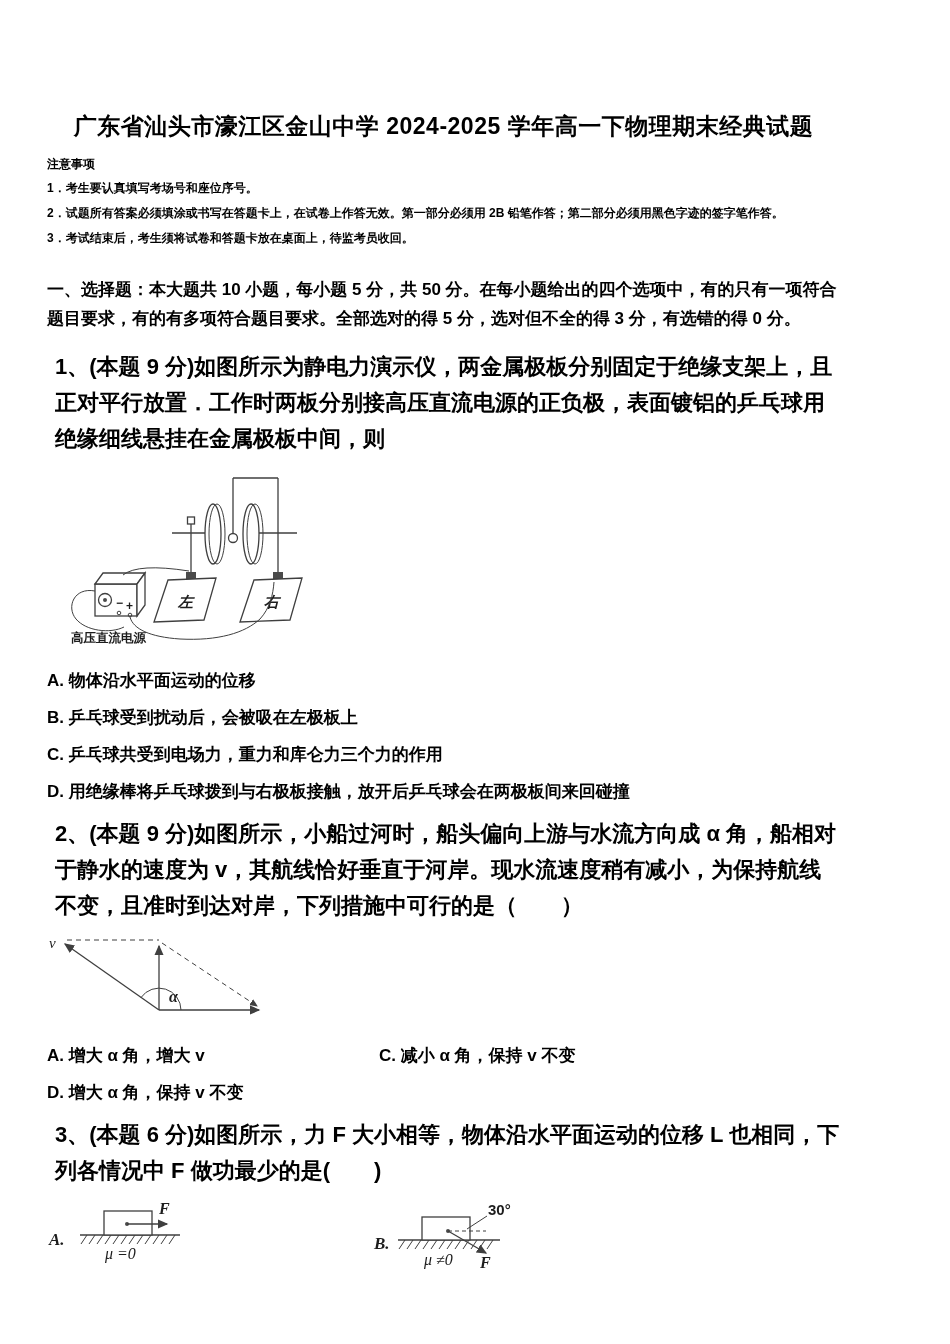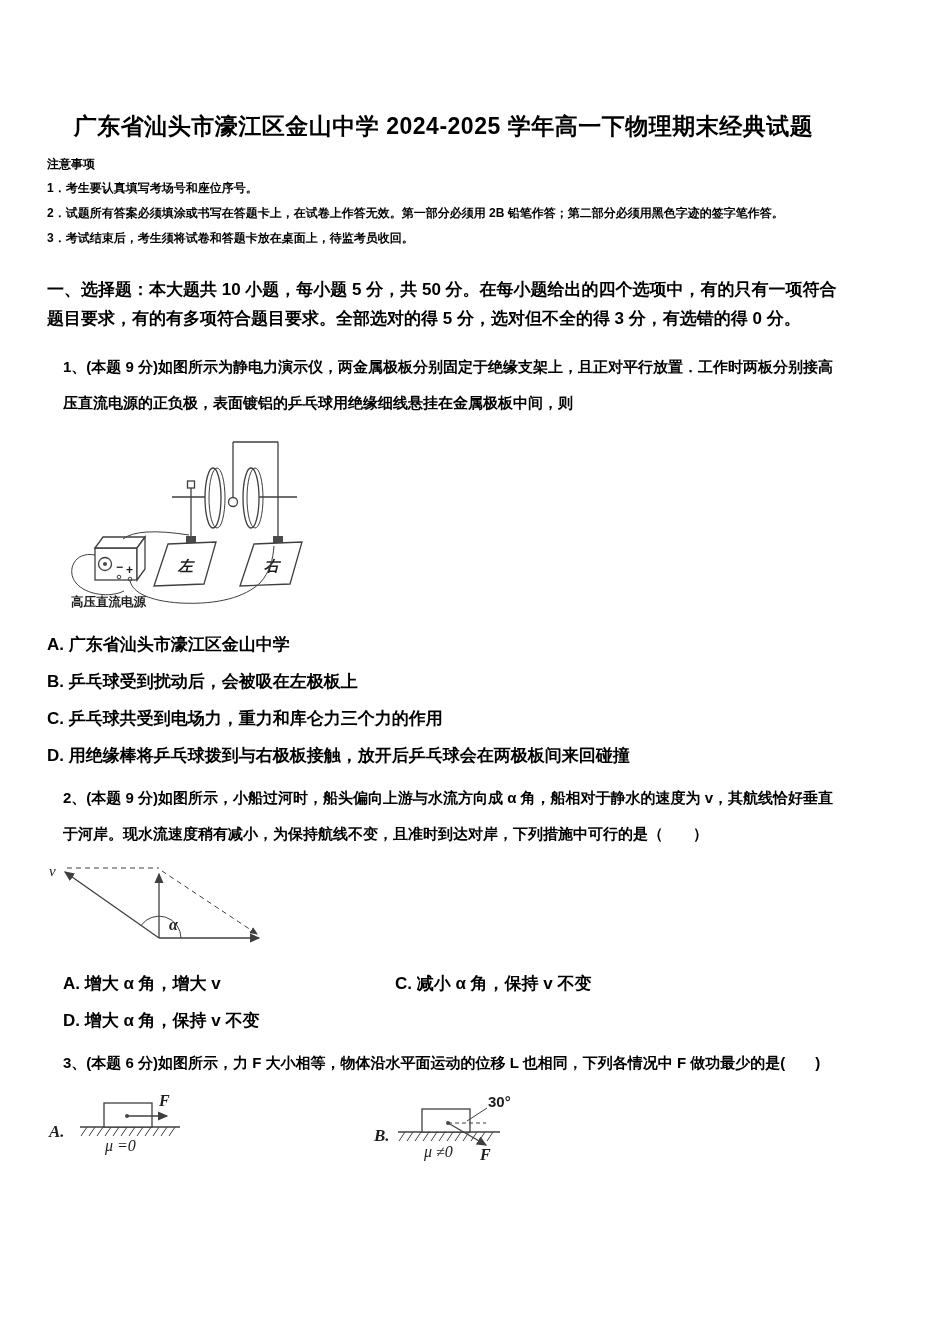--- a/index.html
+++ b/index.html
@@ -8,26 +8,26 @@
     font-family:"Liberation Sans","DejaVu Sans",sans-serif;
   }
   .page{box-sizing:border-box;width:886px;height:1344px;padding:112px 46px 0 47px;}
   .title{
     font-size:23px;font-weight:bold;text-align:center;margin:0 0 10px 0;line-height:1.3;
     letter-spacing:0.5px;
   }
   .notice-heading{font-size:12px;font-weight:600;line-height:24px;}
   .notice-item{font-size:12px;font-weight:600;line-height:25px;}
   .section-heading{font-size:17px;font-weight:600;line-height:29px;margin:24px 0 16px 0;}
-  .stem{font-size:15px;font-weight:600;line-height:36px;margin:6px 0 0 16px;}
+  .stem{font-size:22px;font-weight:600;line-height:36px;margin:6px 0 0 8px;}
   .opts{margin-top:6px;}
   .opt{font-size:17px;font-weight:600;line-height:37px;}
   .opts-grid{
     display:grid;grid-template-columns:332px 1fr;
-    font-size:17px;font-weight:600;line-height:37px;margin-top:10px;margin-left:16px;
+    font-size:17px;font-weight:600;line-height:37px;margin-top:10px;
   }
   .fig1{display:block;margin:4px 0 0 13px;}
   .fig2{display:block;margin:8px 0 0 0;}
   .fig3-row{display:flex;align-items:flex-start;margin-top:10px;}
   .fig3-row .fig3a{margin-right:118px;}
   svg{overflow:visible;}
   .sk{stroke:#3f3f3f;fill:none;stroke-width:1.3;}
   .skthin{stroke:#3f3f3f;fill:none;stroke-width:1;}
   .wh{fill:#ffffff;stroke:#3f3f3f;stroke-width:1.3;}
   .dark{fill:#4a4a4a;stroke:none;}
@@ -88,21 +88,21 @@
       <circle class="skthin" cx="70" cy="154" r="1.8"></circle>
     </g>
 
     <path class="skthin" d="M 63,114 Q 78,102 129,110"></path>
     <path class="skthin" d="M 35,130 C 14,126 6,146 16,158 C 26,170 50,173 64,166"></path>
     <path class="skthin" d="M 70,156 C 73,168 90,176 120,178 C 158,180 185,172 200,158 C 210,147 213,134 214,121"></path>
     <text class="figtext" x="11" y="181" font-size="12.5" font-weight="bold">高压直流电源</text>
   </svg>
 
   <div class="opts">
-    <div class="opt">A. 广东省汕头市濠江区金山中学</div>
+    <div class="opt">A. 物体沿水平面运动的位移</div>
     <div class="opt">B. 乒乓球受到扰动后，会被吸在左极板上</div>
     <div class="opt">C. 乒乓球共受到电场力，重力和库仑力三个力的作用</div>
     <div class="opt">D. 用绝缘棒将乒乓球拨到与右极板接触，放开后乒乓球会在两极板间来回碰撞</div>
   </div>
 
   <p class="stem">2、(本题 9 分)如图所示，小船过河时，船头偏向上游与水流方向成 α 角，船相对于静水的速度为 v，其航线恰好垂直于河岸。现水流速度稍有减小，为保持航线不变，且准时到达对岸，下列措施中可行的是（　　）</p>
 
   <svg class="fig2" width="240" height="95" viewBox="0 0 240 95">
     <defs>
       <marker id="ah" markerWidth="9" markerHeight="8" refX="7" refY="3.5" orient="auto">

